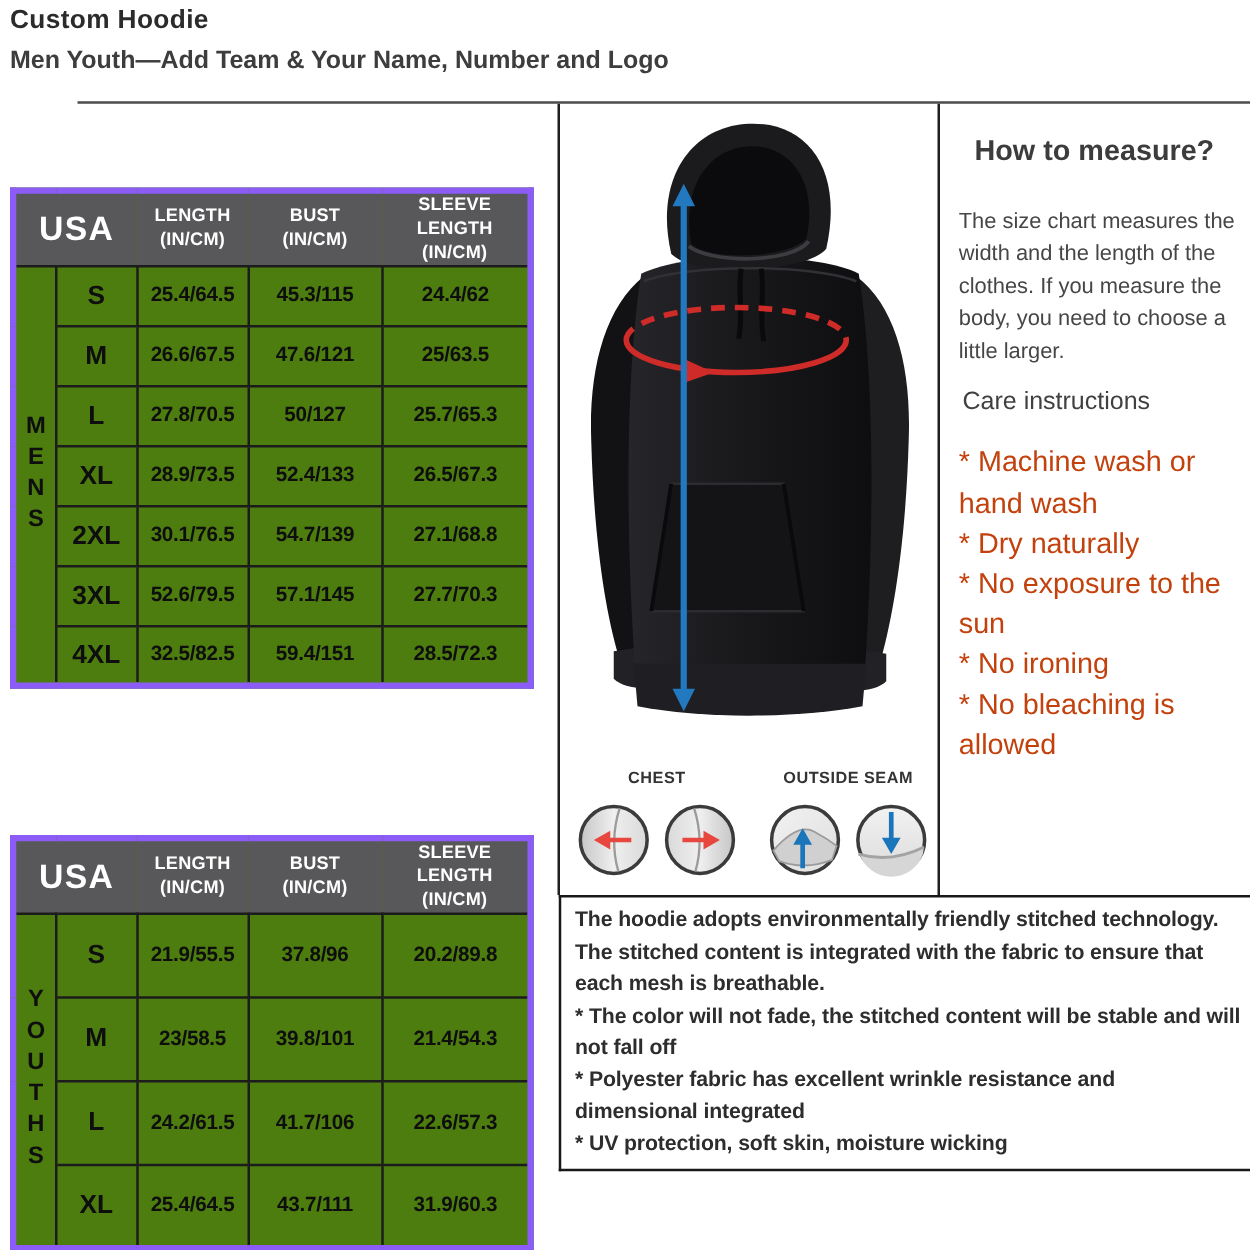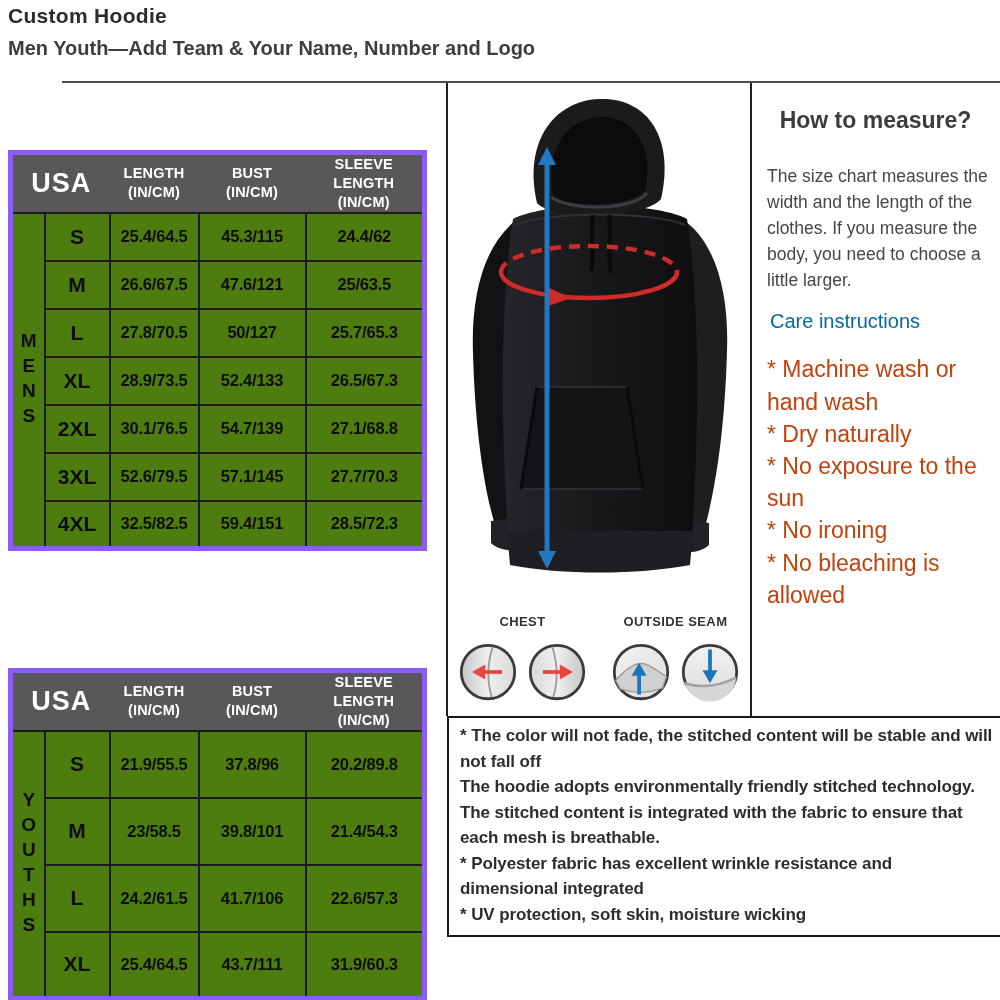--- a/index.html
+++ b/index.html
@@ -29,33 +29,33 @@
   .youth tbody tr { height:67px; }
   .td-group { font-weight:700; font-size:19px; color:#141414;
               writing-mode:vertical-lr; text-orientation:upright; letter-spacing:4px; padding:6px 0; }
   .td-size  { font-weight:700; font-size:21px; }
   .td-val   { font-weight:700; font-size:16.5px; letter-spacing:-.2px; }
 
   
   #figure-col { position:absolute; left:446px; top:83px; width:306px; height:633px;
                 border-left:2px solid #1f1f1f; border-right:2px solid #1f1f1f; }
   #hoodie-svg { position:absolute; left:1px; top:2px; width:302px; height:502px; }
-  .diagram-row { position:absolute; left:0; bottom:14px; width:100%;
-                 display:flex; justify-content:center; gap:24px; }
+  .diagram-row { position:absolute; left:13px; bottom:14px; width:100%;
+                 display:flex; justify-content:flex-start; gap:24px; }
   .diagram-group { display:flex; flex-direction:column; align-items:center; }
   .diagram-label { font-size:13px; font-weight:700; color:#333; letter-spacing:.4px; margin-bottom:13px; }
   .diagram-circles { display:flex; gap:9px; }
   .mcircle { width:60px; height:60px; }
 
   
   #measure-col { position:absolute; left:754px; top:83px; width:246px; padding:24px 6px 0 13px; }
   .h2m-heading { text-align:center; font-size:23px; font-weight:700; color:#3c3c3c; margin-bottom:30px; margin-right:10px; }
   .h2m-body    { font-size:17.5px; line-height:1.48; color:#464646; }
   .h2m-example { margin-top:23px; font-size:15.5px; font-weight:700; color:#3a3a3a; line-height:1.5; white-space:pre-line; }
-  .care-heading{ margin-top:17px; font-size:20px; color:#0369a1; font-weight:400; margin-left:3px; }
+  .care-heading{ margin-top:17px; font-size:20px; color:#404040; font-weight:400; margin-left:3px; }
   .care-list   { margin-top:20px; font-size:23px; line-height:1.4; color:#c2410c; }
 
   
   #desc-box { position:absolute; left:447px; top:716px; width:553px; height:221px;
               border:2px solid #181818; border-right:0; padding:5px 6px 0 11px; }
   .desc-text { font-size:17px; font-weight:700; color:#2d2d2d; line-height:1.5; letter-spacing:-.1px; }
 </style>
 </head>
 <body>
 
@@ -292,17 +292,17 @@
   <div class="care-list">
     <div>* Machine wash or hand wash</div>
     <div>* Dry naturally</div>
     <div>* No exposure to the sun</div>
     <div>* No ironing</div>
     <div>* No bleaching is allowed</div>
   </div>
 </div>
 
 <div id="desc-box">
+  <div class="desc-text">The hoodie adopts environmentally friendly stitched technology. The stitched content is integrated with the fabric to ensure that each mesh is breathable.</div>
   <div class="desc-text">* The color will not fade, the stitched content will be stable and will not fall off</div>
-  <div class="desc-text">The hoodie adopts environmentally friendly stitched technology. The stitched content is integrated with the fabric to ensure that each mesh is breathable.</div>
   <div class="desc-text">* Polyester fabric has excellent wrinkle resistance and dimensional integrated</div>
   <div class="desc-text">* UV protection, soft skin, moisture wicking</div>
 </div>
 
 </body></html>

